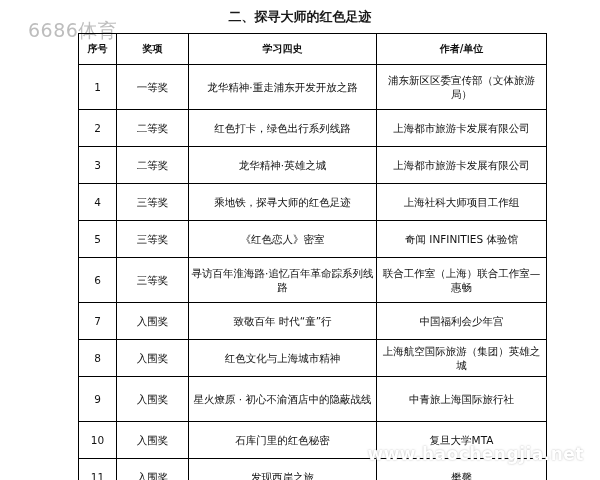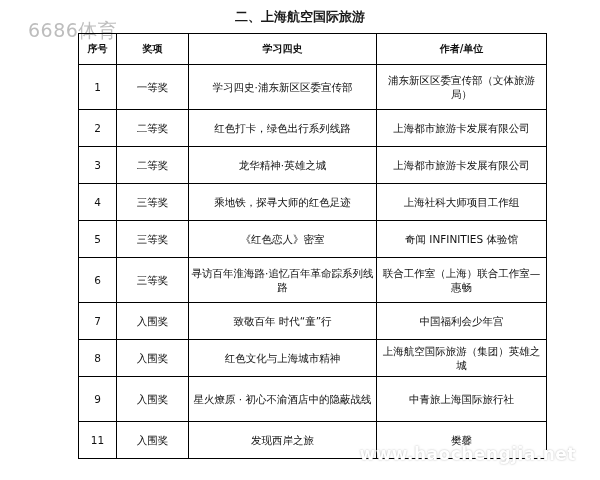--- a/index.html
+++ b/index.html
@@ -20,21 +20,21 @@
     left: 28px;
     top: 18px;
     font-size: 19px;
     color: #bdbdbd;
     font-weight: normal;
     letter-spacing: 0.5px;
     user-select: none;
   }
   .watermark-br {
     position: absolute;
-    right: 24px;
+    right: 16px;
     bottom: 16px;
     font-size: 17px;
     color: #ffffff;
     font-weight: bold;
     letter-spacing: 0.5px;
     text-shadow: 0 0 2px rgba(120,120,120,0.55);
     user-select: none;
     z-index: 5;
   }
   .doc-title {
@@ -80,21 +80,21 @@
   col.c-name { width: 188px; }
   col.c-author { width: 170px; }
   tr.row td { height: 30px; }
   tr.row.tall td { height: 38px; }
 </style>
 </head>
 <body>
 
 <div class="watermark-tl">6686体育</div>
 
-<div class="doc-title">二、上海航空国际旅游</div>
+<div class="doc-title">二、探寻大师的红色足迹</div>
 
 <div class="table-wrap">
   <table class="award-table">
     <colgroup>
       <col class="c-idx">
       <col class="c-award">
       <col class="c-name">
       <col class="c-author">
     </colgroup>
     <thead>
@@ -102,21 +102,21 @@
         <td>序号</td>
         <td>奖项</td>
         <td>学习四史</td>
         <td>作者/单位</td>
       </tr>
     </thead>
     <tbody>
       <tr class="row tall">
         <td>1</td>
         <td>一等奖</td>
-        <td>学习四史·浦东新区区委宣传部</td>
+        <td>龙华精神·重走浦东开发开放之路</td>
         <td>浦东新区区委宣传部（文体旅游局）</td>
       </tr>
       <tr class="row">
         <td>2</td>
         <td>二等奖</td>
         <td>红色打卡，绿色出行系列线路</td>
         <td>上海都市旅游卡发展有限公司</td>
       </tr>
       <tr class="row">
         <td>3</td>
@@ -154,20 +154,26 @@
         <td>红色文化与上海城市精神</td>
         <td>上海航空国际旅游（集团）英雄之城</td>
       </tr>
       <tr class="row tall">
         <td>9</td>
         <td>入围奖</td>
         <td>星火燎原 · 初心不渝酒店中的隐蔽战线</td>
         <td>中青旅上海国际旅行社</td>
       </tr>
       <tr class="row">
+        <td>10</td>
+        <td>入围奖</td>
+        <td>石库门里的红色秘密</td>
+        <td>复旦大学MTA</td>
+      </tr>
+      <tr class="row">
         <td>11</td>
         <td>入围奖</td>
         <td>发现西岸之旅</td>
         <td>樊馨</td>
       </tr>
     </tbody>
   </table>
 </div>
 
 <div class="watermark-br">www.haochengjia.net</div>

